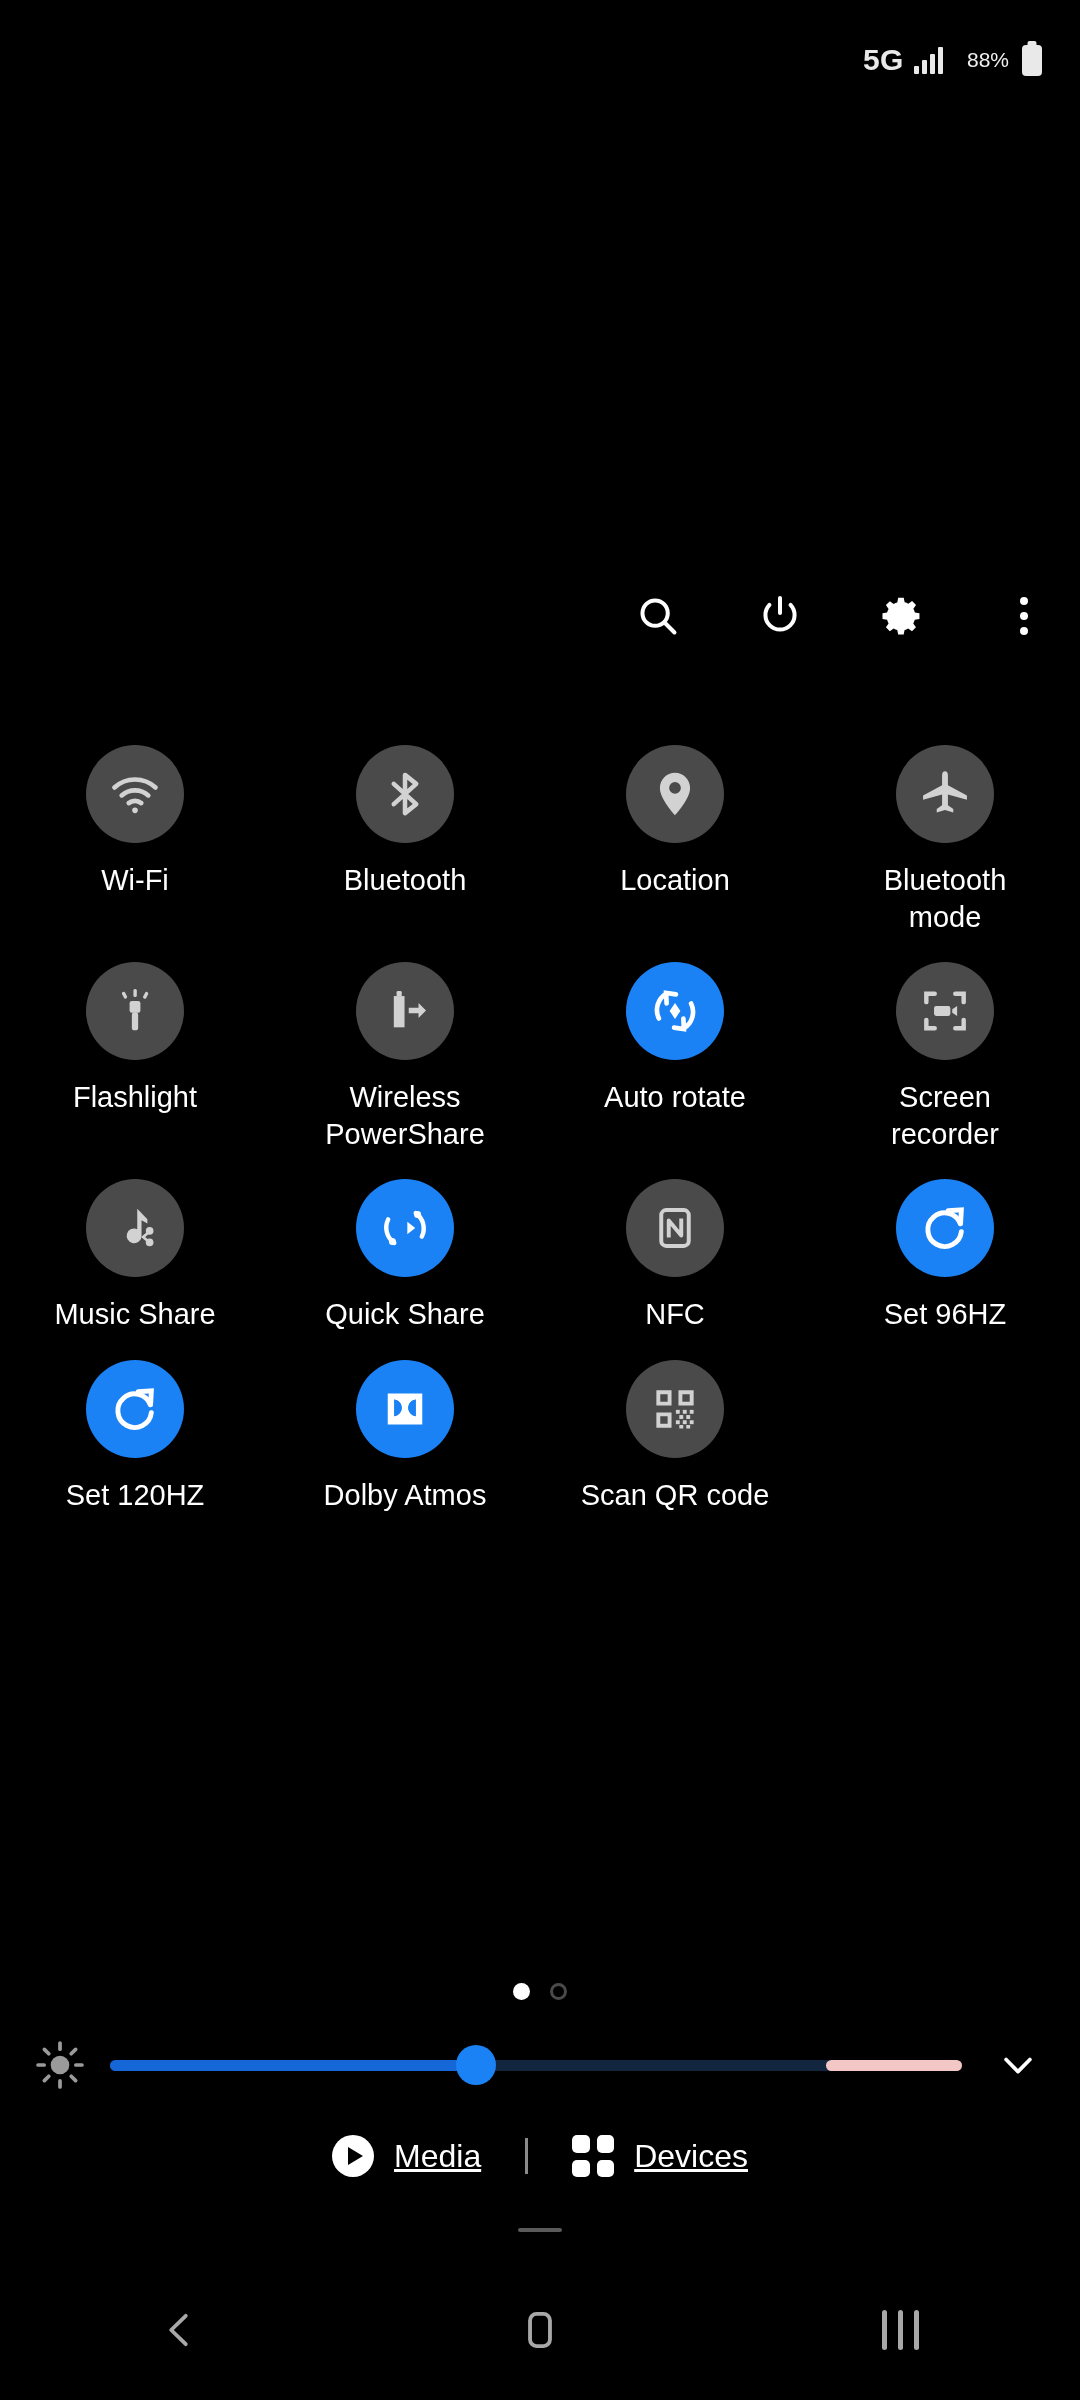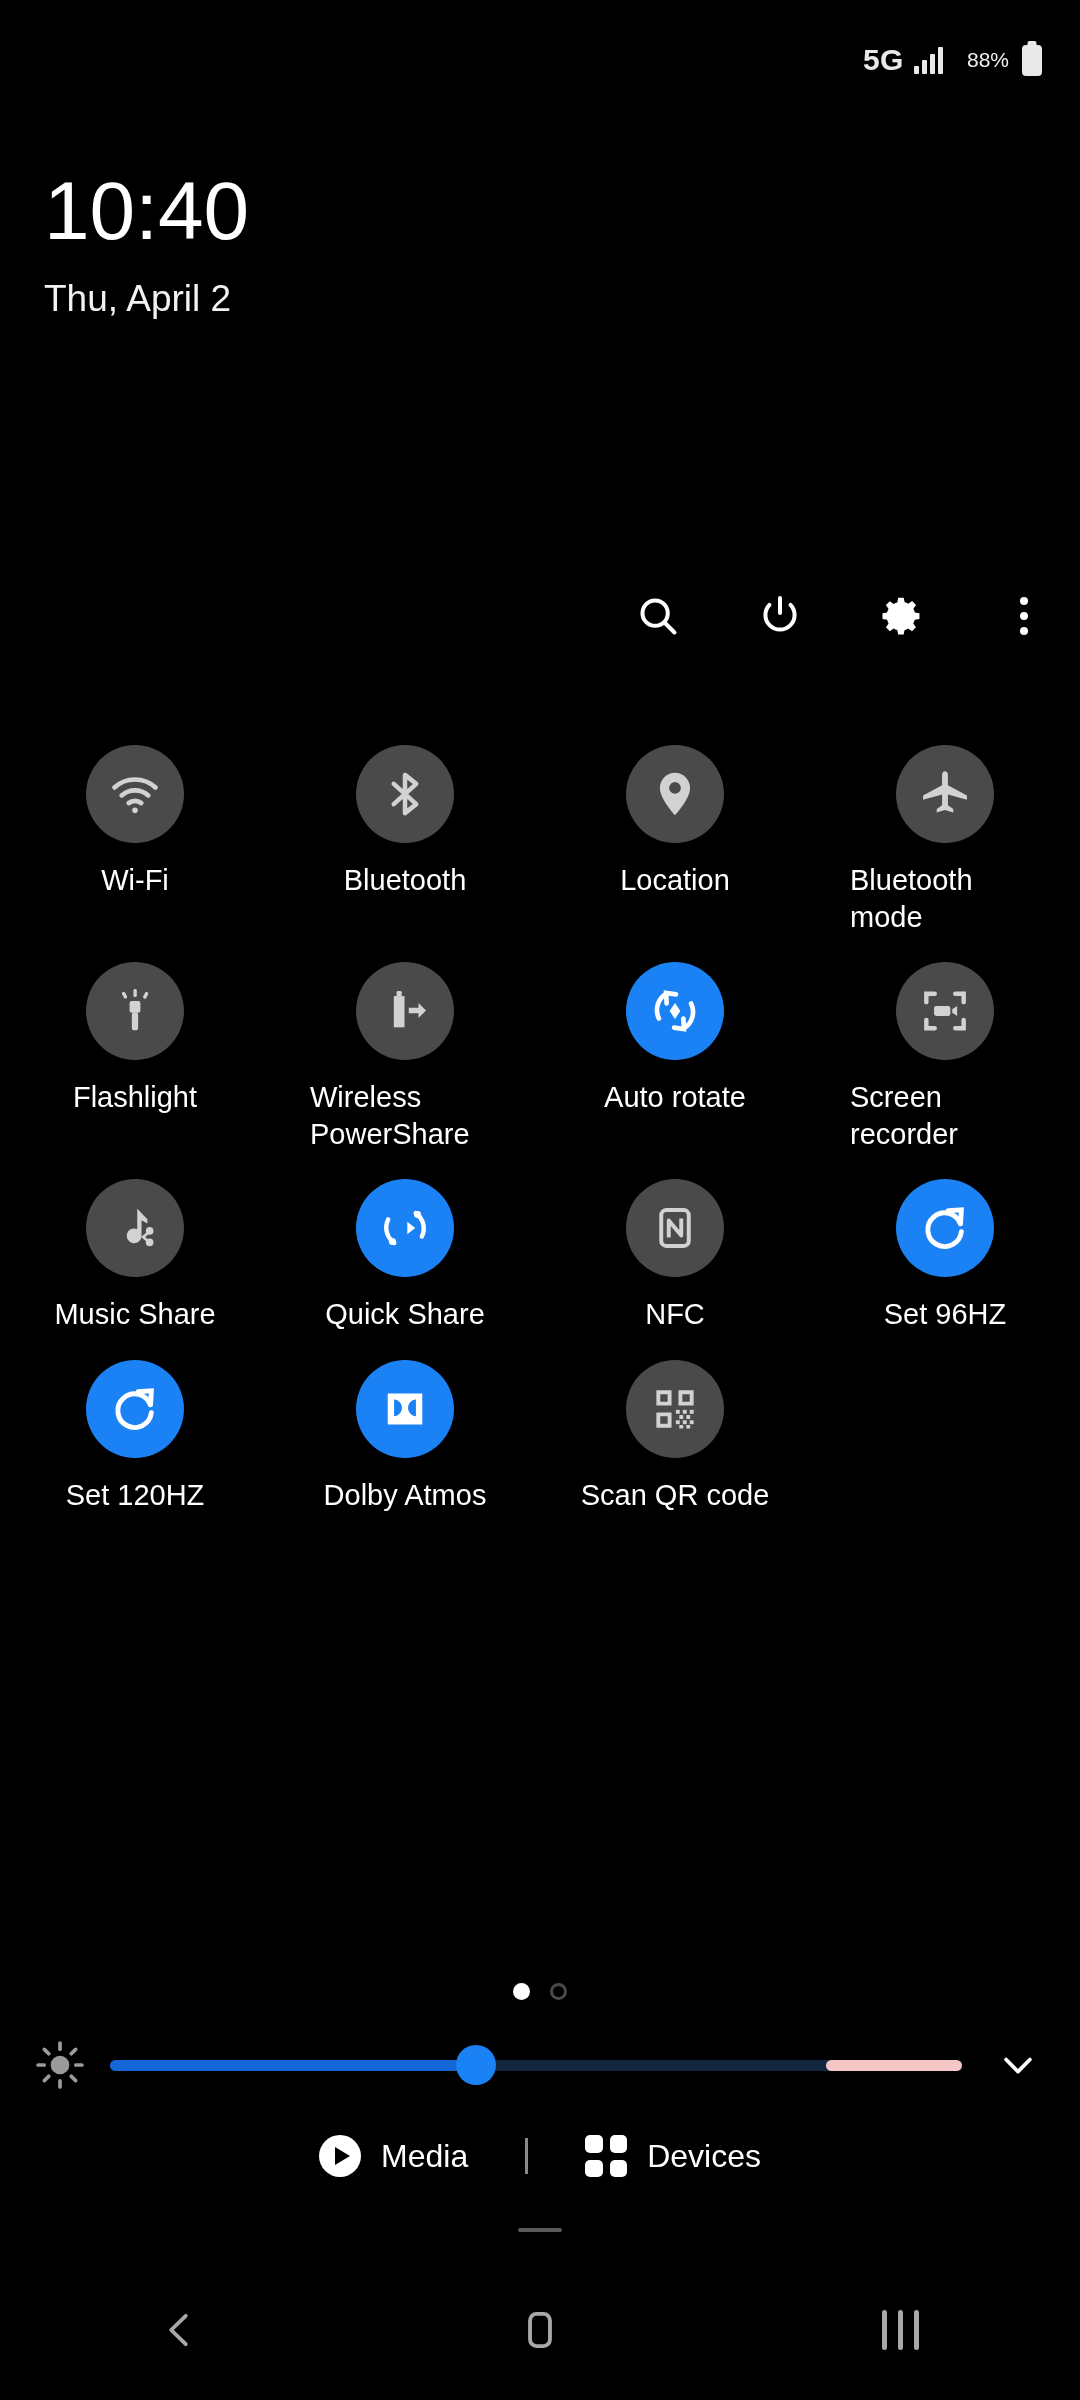--- a/index.html
+++ b/index.html
@@ -55,21 +55,21 @@
     display:grid; grid-template-columns:repeat(4,1fr); row-gap:26px;
   }
   .tile { display:flex; flex-direction:column; align-items:center; }
   .tile-ico {
     width:98px; height:98px; border-radius:50%;
     display:flex; align-items:center; justify-content:center;
     background:#4a4a4a;
   }
   .tile-ico.on { background:#1a82f5; }
   .tile-lbl {
-    margin-top:19px; font-size:29px; line-height:1.28; 
+    margin-top:19px; font-size:29px; line-height:1.28; text-align:center;
     color:#fff; max-width:190px; font-weight:400;
   }
 
   
   .pagedots {
     position:absolute; top:1983px; left:0; right:0;
     display:flex; justify-content:center; align-items:center; gap:20px;
   }
   .pd { width:17px; height:17px; border-radius:50%; }
   .pd.active { background:#ffffff; }
@@ -89,21 +89,21 @@
   .pinkseg { position:absolute; right:0; top:0; bottom:0; width:16%; background:#f3c7c5; border-radius:6px; }
   .thumb {
     position:absolute; top:50%; left:43%; transform:translate(-50%,-50%);
     width:40px; height:40px; border-radius:50%; background:#1a82f5;
   }
   .chev { width:60px; margin-right:32px; display:flex; justify-content:center; flex:0 0 auto; }
 
   
   .mdrow {
     position:absolute; top:2135px; left:0; right:0;
-    display:flex; align-items:center; justify-content:center; gap:17px;
+    display:flex; align-items:center; justify-content:center; gap:4px;text-decoration:underline;
   }
   .md-item { display:flex; align-items:center; gap:20px; }
   .md-lbl { font-size:32px; color:#fff; }
   .md-div { width:3px; height:36px; background:#8a8a8a; margin:0 40px; }
   .playcirc {
     width:42px; height:42px; border-radius:50%; background:#fff;
     display:flex; align-items:center; justify-content:center;
   }
   .playcirc:after{
     content:""; width:0; height:0; margin-left:4px;
@@ -137,24 +137,20 @@
     <span class="sb-bars">
         <i></i>
         <i></i>
         <i></i>
         <i></i>
       </span>
     <span class="sb-batt-txt">88%</span>
     <span class="sb-batt"></span>
   </div>
 
-  <div class="clockwrap">
-    <div class="clock">10:40</div>
-    <div class="date">Thu, April 2</div>
-  </div>
 
   <div class="toolbar">
     <div class="tb-btn">
       <svg width="46" height="46" viewBox="0 0 24 24" fill="none" stroke="#fff" stroke-width="2.1" stroke-linecap="round">
         <circle cx="10.5" cy="10.5" r="6.6"></circle>
           <line x1="15.4" y1="15.4" x2="20.6" y2="20.6"></line>
       </svg>
     </div>
     <div class="tb-btn">
       <svg width="46" height="46" viewBox="0 0 24 24" fill="none" stroke="#fff" stroke-width="2.1" stroke-linecap="round">

